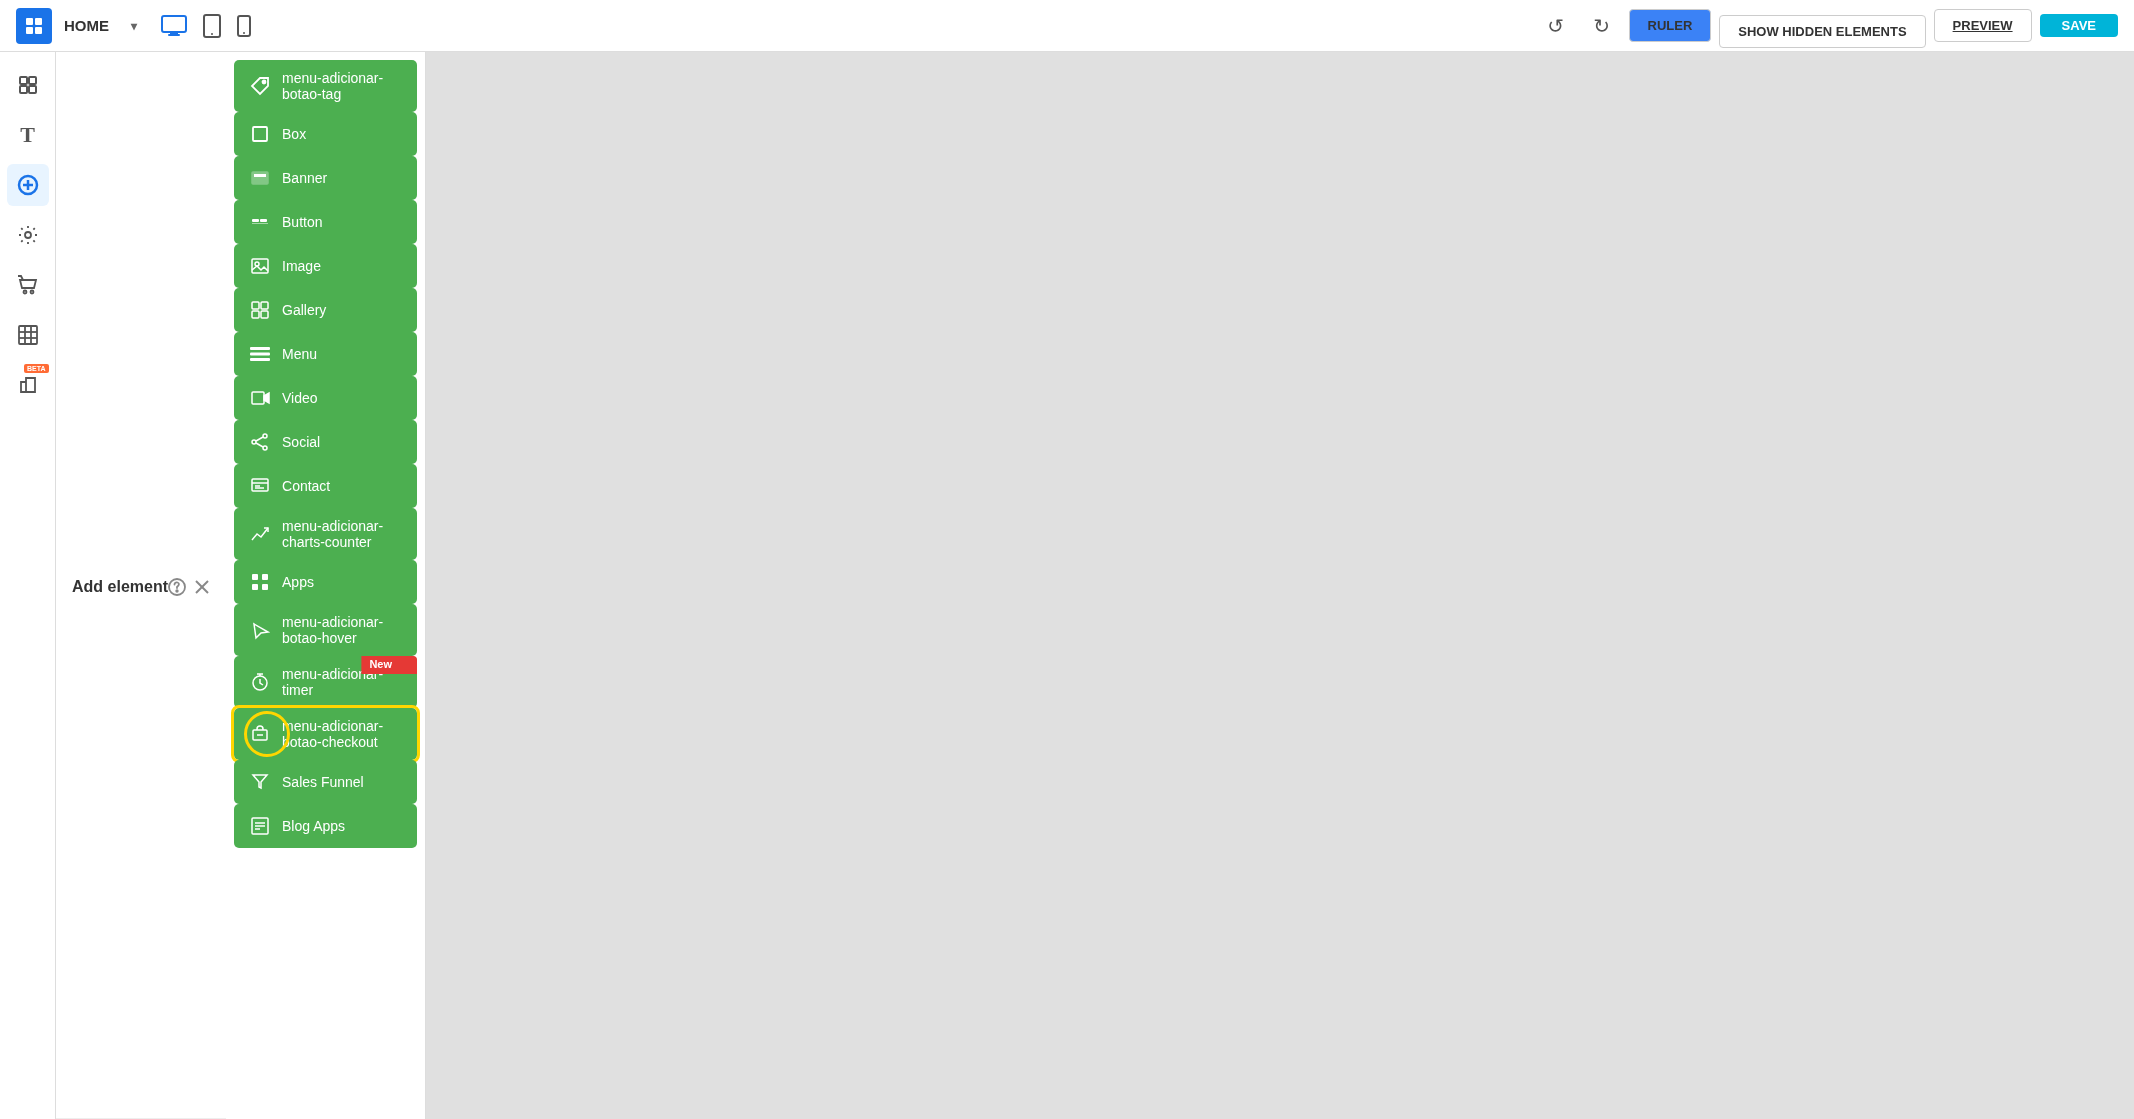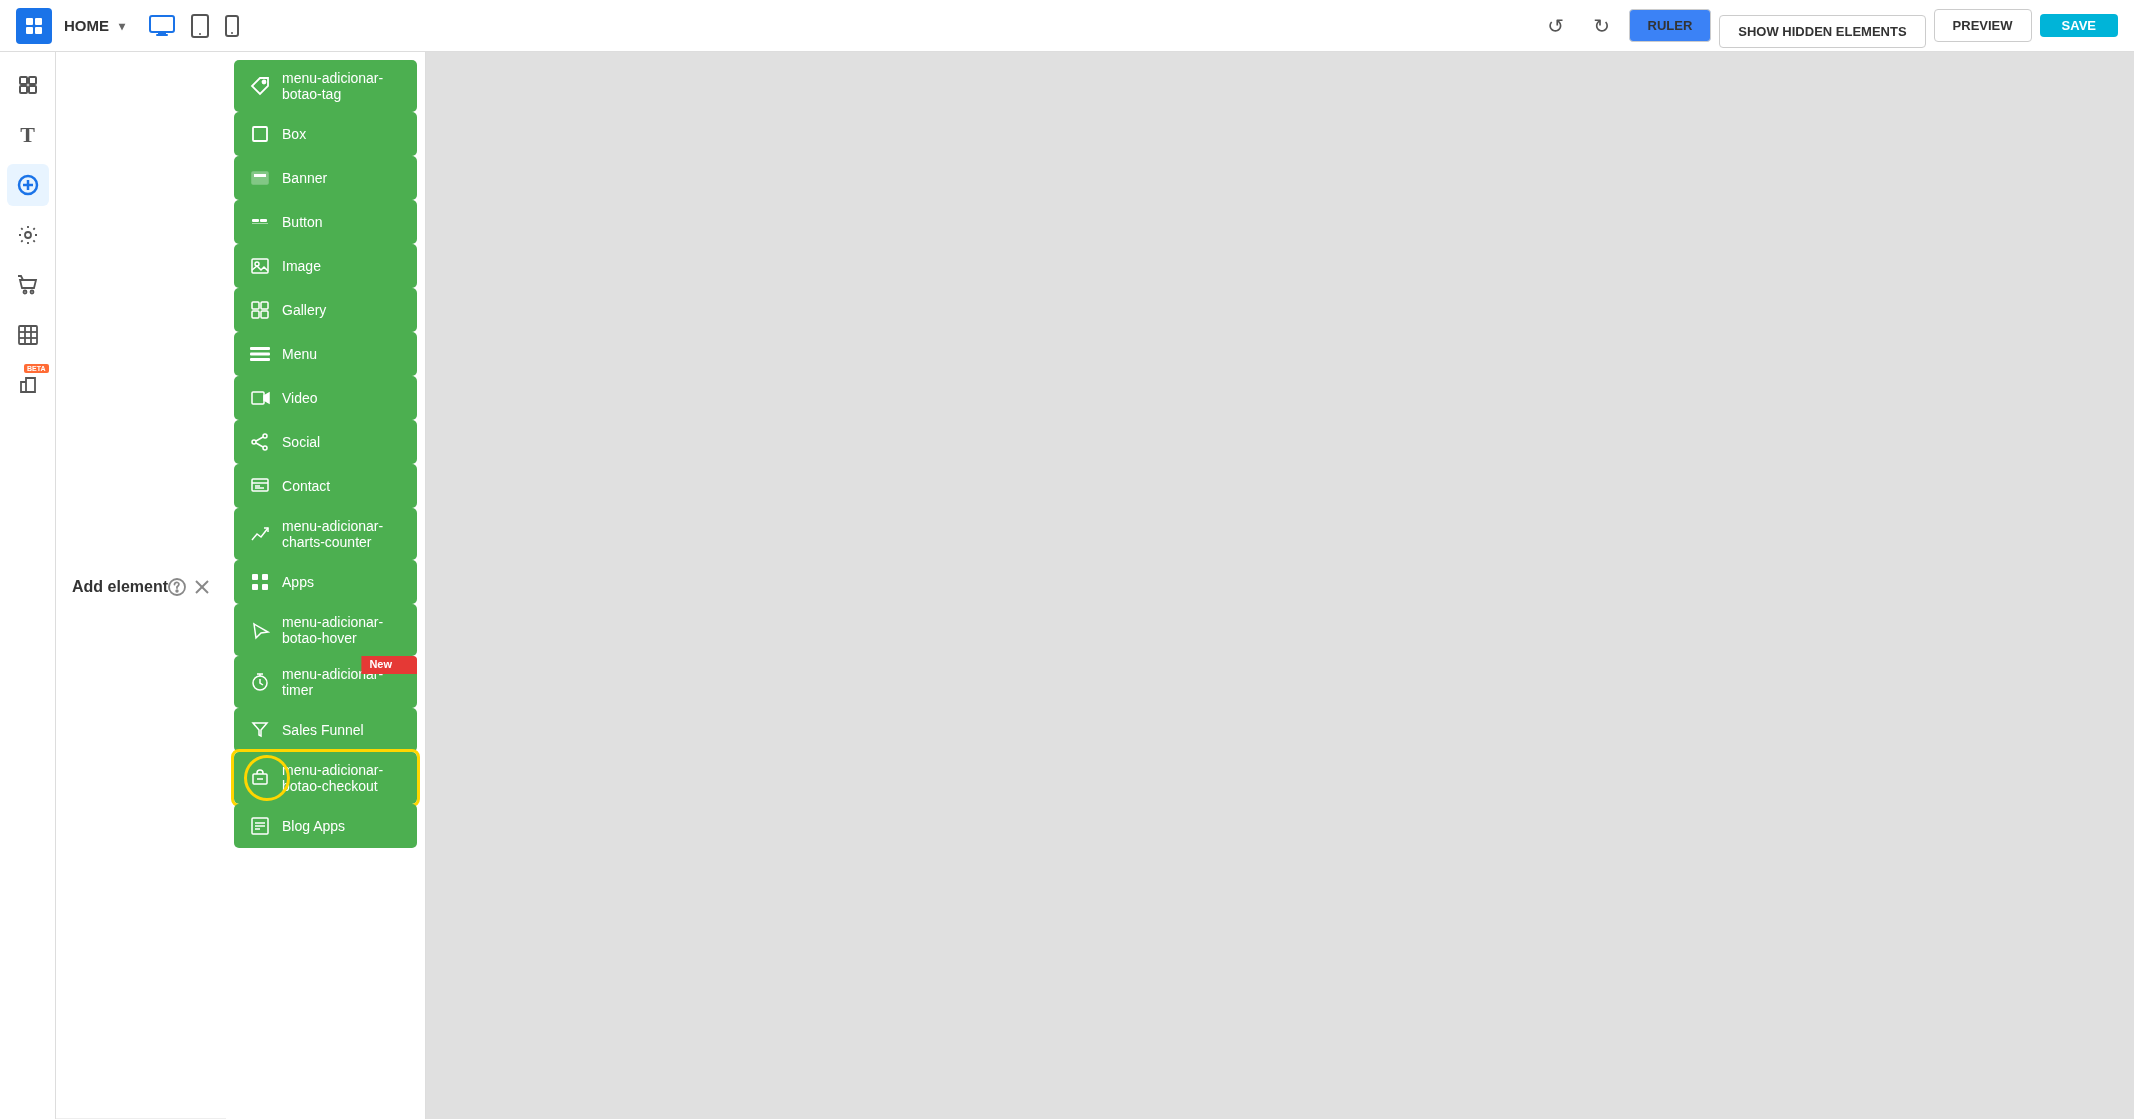--- a/index.html
+++ b/index.html
@@ -24,21 +24,21 @@
       display: flex;
       align-items: center;
       justify-content: center;
       margin-right: 12px;
       flex-shrink: 0;
     }
     .topbar-logo svg { fill: white; }
     .topbar-home {
       display: flex;
       align-items: center;
-      gap: 10px;
+      gap: 22px;
       font-weight: bold;
       font-size: 15px;
       color: #333;
       margin-right: 24px;
       cursor: pointer;
     }
     .topbar-home .chevron { color: #666; font-size: 12px; }
     .topbar-devices {
       display: flex;
       align-items: center;
@@ -93,20 +93,21 @@
     }
     .btn-preview {
       background: #fff;
       border: 1px solid #ccc;
       padding: 8px 18px;
       border-radius: 4px;
       cursor: pointer;
       font-size: 13px;
       font-weight: bold;
       color: #333;
+      text-decoration: underline;
     }
     .btn-save {
       background: #00b4d8;
       border: none;
       padding: 4px 22px;
       border-radius: 4px;
       cursor: pointer;
       font-size: 13px;
       font-weight: bold;
       color: #fff;
@@ -521,41 +522,41 @@
             <svg width="20" height="20" viewBox="0 0 20 20" fill="none" stroke="white" stroke-width="1.5">
               <circle cx="10" cy="11" r="7"></circle>
               <path d="M10 7v4l3 2"></path>
               <path d="M7 2h6"></path>
               <path d="M10 2v2"></path>
             </svg>
           </span>
     <span>menu-adicionar-timer</span>
     <span class="new-badge">New</span>
   </button>
-        <button class="element-btn">
-    <span class="elem-icon">
-            <svg width="20" height="20" viewBox="0 0 20 20" fill="none" stroke="white" stroke-width="1.5">
-              <path d="M3 3h14l-6 7v6l-2-1V10L3 3z"></path>
-            </svg>
-          </span>
-    <span>Sales Funnel</span>
-
-  </button>
         <button class="element-btn" style="outline: rgb(255, 214, 0) solid 3px; outline-offset: 0px; position: relative;">
     <span class="elem-icon">
             <svg width="20" height="20" viewBox="0 0 20 20" fill="none" stroke="white" stroke-width="1.5">
               <rect x="3" y="6" width="14" height="10" rx="1"></rect>
               <path d="M7 6V5a3 3 0 016 0v1"></path>
               <line x1="7" y1="11" x2="13" y2="11"></line>
             </svg>
           </span>
     <span>menu-adicionar-botao-checkout</span>
 
   <div style="position: absolute; left: 10px; top: 50%; transform: translateY(-50%); width: 46px; height: 46px; border: 3px solid rgb(255, 214, 0); border-radius: 50%; pointer-events: none; z-index: 10;"></div>
         </button>
+        <button class="element-btn">
+    <span class="elem-icon">
+            <svg width="20" height="20" viewBox="0 0 20 20" fill="none" stroke="white" stroke-width="1.5">
+              <path d="M3 3h14l-6 7v6l-2-1V10L3 3z"></path>
+            </svg>
+          </span>
+    <span>Sales Funnel</span>
+
+  </button>
         <button class="element-btn">
     <span class="elem-icon">
             <svg width="20" height="20" viewBox="0 0 20 20" fill="none" stroke="white" stroke-width="1.5">
               <rect x="2" y="2" width="16" height="16" rx="1"></rect>
               <line x1="5" y1="7" x2="15" y2="7"></line>
               <line x1="5" y1="10" x2="15" y2="10"></line>
               <line x1="5" y1="13" x2="10" y2="13"></line>
             </svg>
           </span>
     <span>Blog Apps</span>

